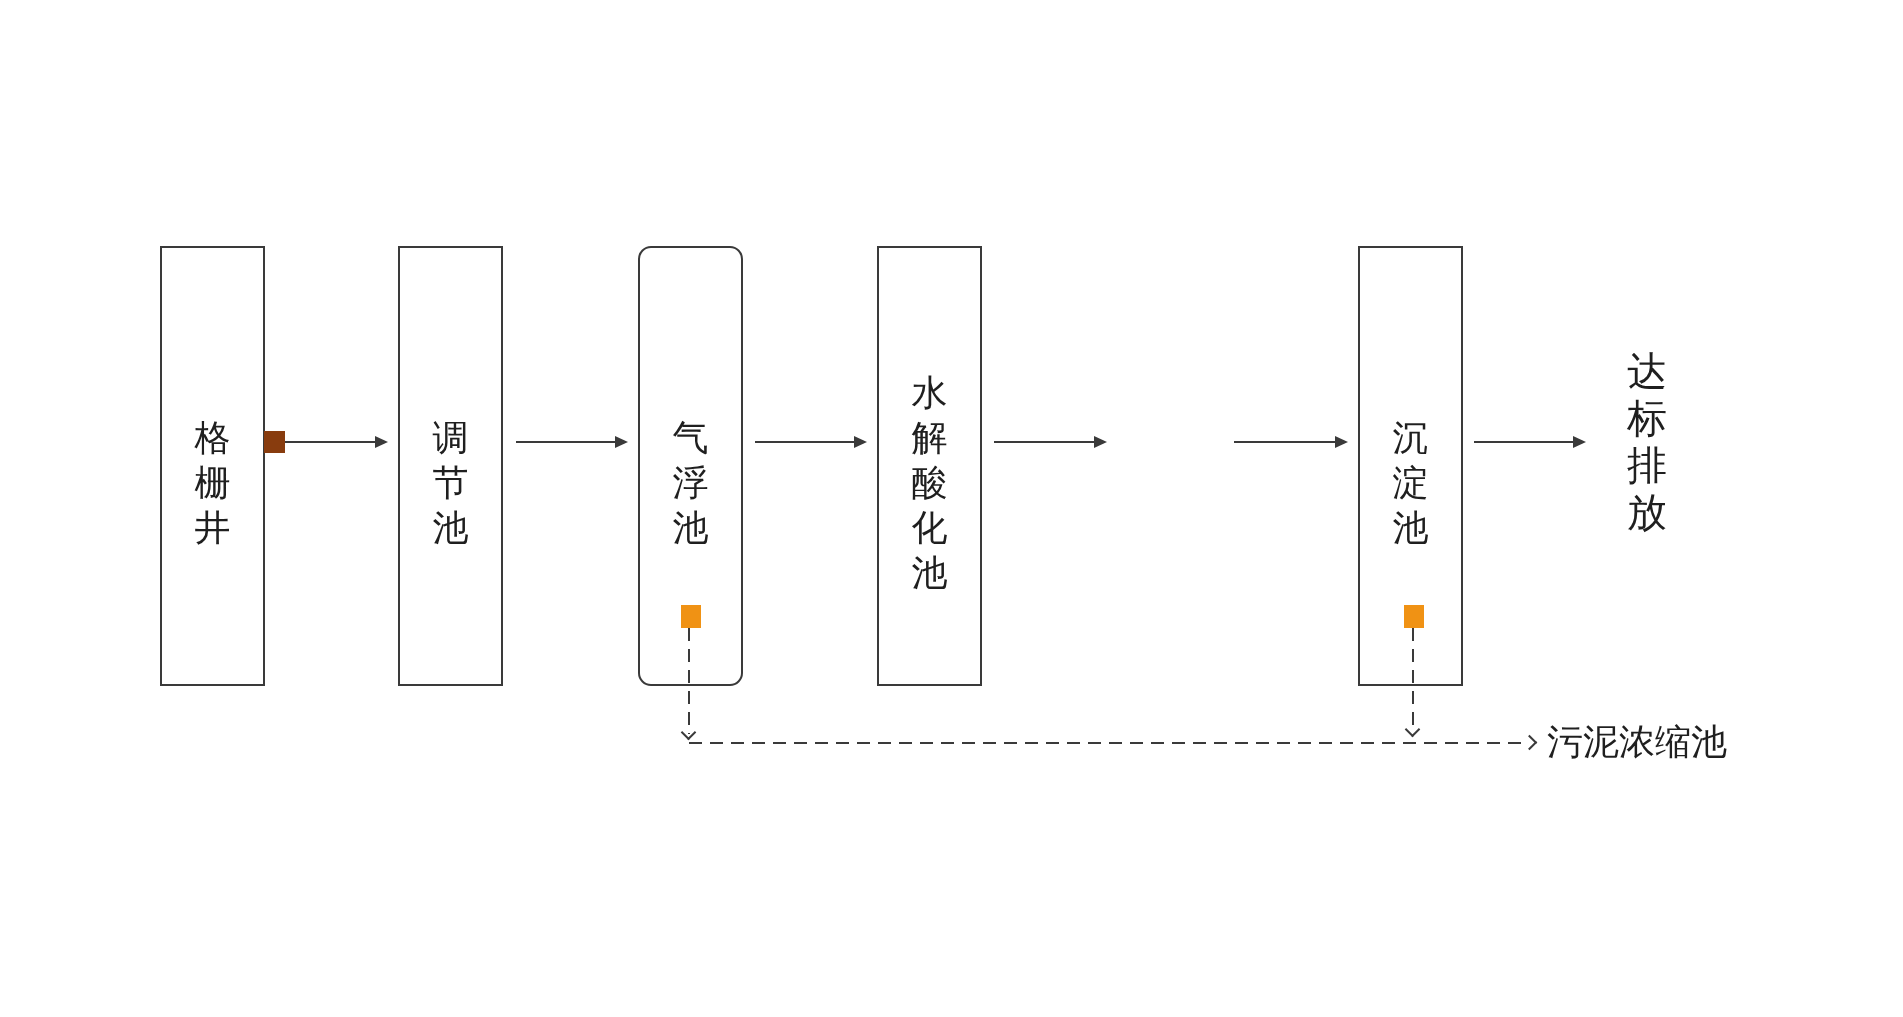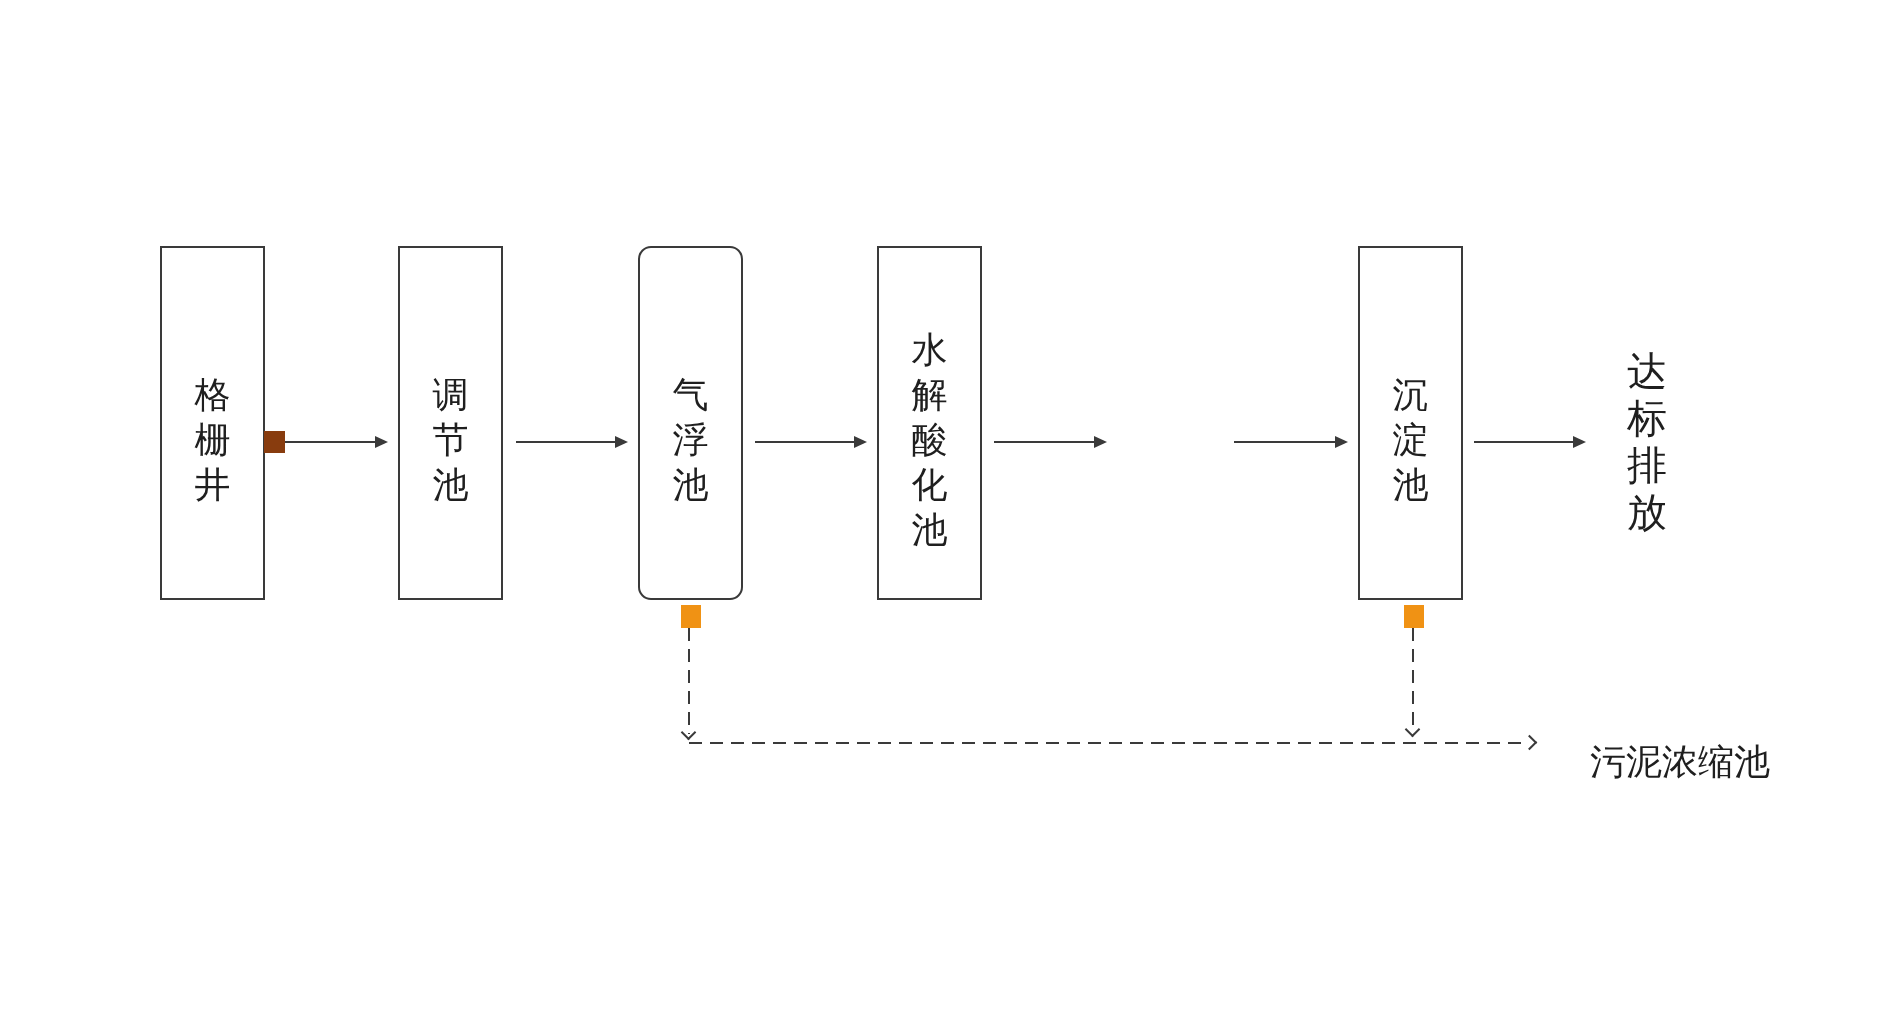--- a/index.html
+++ b/index.html
@@ -11,21 +11,21 @@
     font-family: "Liberation Sans", "DejaVu Sans", sans-serif;
     color: #1f1f1f;
     overflow: hidden;
   }
 
   
   .node {
     position: absolute;
     top: 246px;
     width: 105px;
-    height: 354px;
+    height: 440px;
     border: 2px solid #3a3a3a;
     background: #ffffff;
     box-sizing: border-box;
     display: flex;
     align-items: center;
     justify-content: center;
   }
   .node-label {
     display: block;
     width: 38px;
@@ -108,26 +108,25 @@
     width: 40px;
     font-size: 40px;
     line-height: 47px;
     text-align: center;
     word-break: break-all;
     color: #1f1f1f;
   }
   .sludge-label {
     position: absolute;
     left: 1547px;
-    top: 740px;
+    top: 720px;
     font-size: 36px;
     line-height: 44px;
     white-space: nowrap;
     color: #1f1f1f;
-    margin-left: 43px;
   }
 </style>
 </head>
 <body>
 
 <div id="canvas">
 
   <div class="node b1">
     <span class="node-label">格栅井</span>
   </div>

